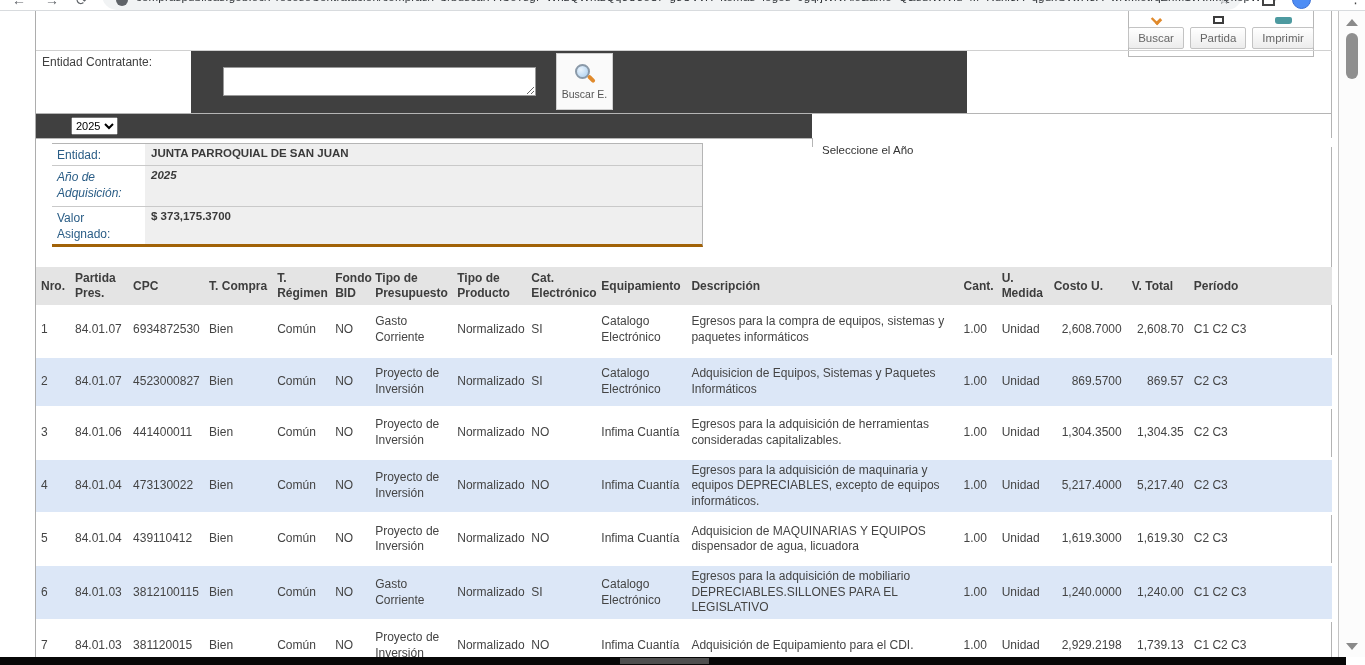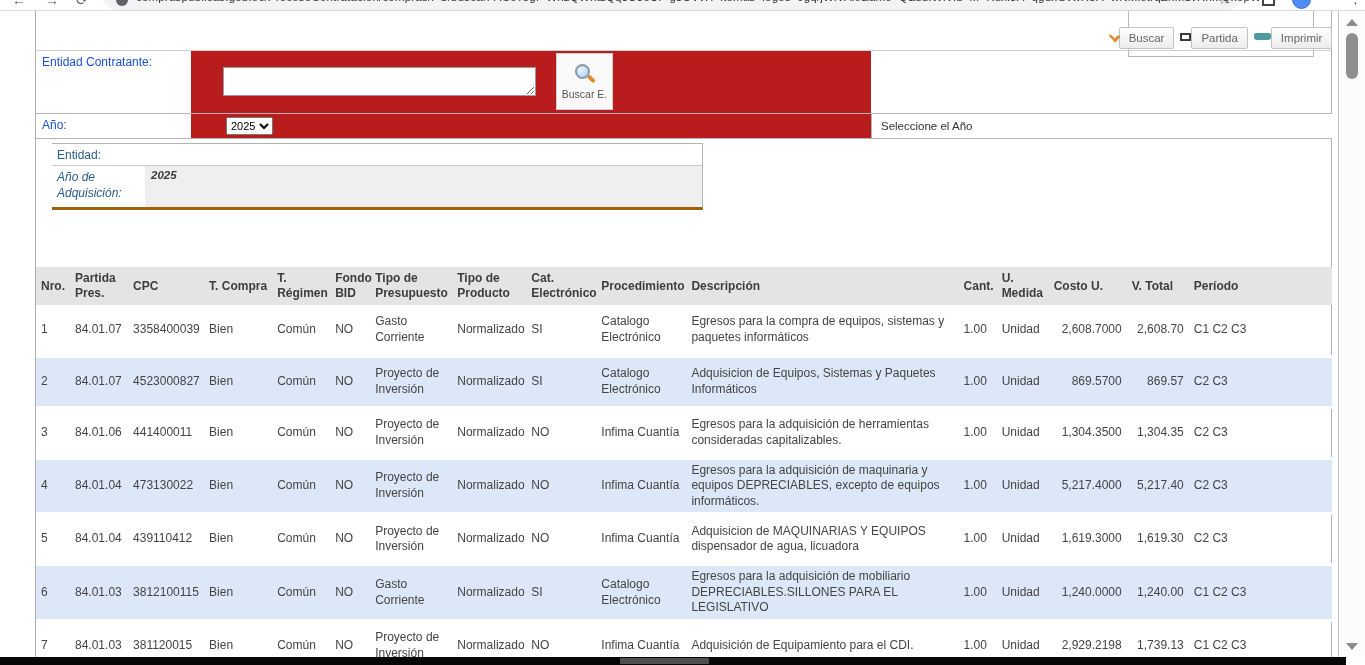--- a/index.html
+++ b/index.html
@@ -26,37 +26,37 @@
   
   .frame { position:absolute; left:35px; top:11px; width:1303px; height:646px;
            border-left:1px solid #adadad; overflow:hidden; background:#fff; }
   .right-vline { position:absolute; left:1295px; top:0; height:646px; width:0;
            border-left:1px solid #b3b3b3; }
 
   
   .toolbar { position:absolute; left:1092px; top:-14px; width:186px; height:60px;
              border:1px solid #b7b7b7; background:#fff; display:flex; align-items:flex-end;
              justify-content:center; gap:6px; padding-bottom:7px; }
-  .tbtn-wrap { display:flex; flex-direction:row; align-items:center; }
+  .tbtn-wrap { display:flex; flex-direction:column; align-items:center; }
   .tbtn-wrap .frag { margin-bottom:3px; }
   .frag-buscar { width:9px; height:9px; border-right:3px solid #e08a2c; border-bottom:3px solid #e08a2c;
                  transform:rotate(45deg) scaleY(.8); }
   .frag-limpiar { width:11px; height:8px; border:2px solid #3c3c3c; background:#fff; }
   .frag-imprimir { width:17px; height:7px; background:#4d9aa0; border-radius:2px 2px 3px 3px; }
   .tbtn { font-family:"Liberation Sans",sans-serif; font-size:11.5px; color:#666;
           background:linear-gradient(#ffffff,#ececec); border:1px solid #c3c3c3; border-radius:2px;
           padding:3px 9px; height:22px; cursor:pointer; }
 
   
   .form-area { position:absolute; left:0; top:39px; width:1296px; border-top:1px solid #d0d0d0; }
   .f-row { display:flex; border-bottom:1px solid #b5b5b5; }
   .f-row-1 { height:63px; }
   .f-row-2 { height:25px; }
-  .f-label { width:155px; background:#fff; padding:4px 6px; font-size:12px; color:#1d4ed8; }
-  .f-mid { width:680px; background:#b91c1c; position:relative;text-decoration:underline; }
+  .f-label { width:155px; background:#fff; padding:4px 6px; font-size:12px; color:#404040; }
+  .f-mid { width:776px; background:#404040; position:relative;text-decoration:underline; }
   .f-help { flex:1; background:#fff; border-left:1px solid #b5b5b5; padding:5px 9px;
             font-size:11.5px; color:#333; line-height:1.5; }
   .entidad-textarea { position:absolute; left:32px; top:16px; width:313px; height:29px;
             border:1px solid #9a9a9a; background:#fff; resize:both; font-size:11px; }
   .buscar-e { position:absolute; left:365px; top:2px; width:57px; height:57px;
             background:#fafafa; border:1px solid #cfcfcf; display:flex; flex-direction:column;
             align-items:center; justify-content:center; gap:2px; cursor:pointer; }
   .mag { position:relative; width:22px; height:22px; }
   .mag .lens { position:absolute; left:1px; top:0; width:15px; height:15px; border-radius:50%;
             border:2.5px solid #8a99a8; background:radial-gradient(circle at 35% 35%, #eaf4fd, #a9cdee); }
@@ -155,66 +155,70 @@
           <div class="buscar-e">
             <span class="mag">
               <span class="lens"></span>
                 <span class="handle"></span>
             </span>
             <span class="be-label">Buscar E.</span>
           </div>
         </div>
       </div>
       <div class="f-row f-row-2">
-        <div class="f-label">Año:</div>
         <div class="f-mid">
           <select class="anio-select">
             <option>2025</option>
           </select>
         </div>
-        <div class="f-help" style="padding-top:4px;">Seleccione el Año</div>
+        <div class="f-help" style="padding-top:4px;margin-top:24px;">Seleccione el Año</div>
       </div>
     </div>
 
     <div class="entity-box">
         <div class="e-row e0">
           <div class="e-label">Entidad:</div>
+          <div class="e-value">JUNTA PARROQUIAL DE SAN JUAN</div>
         </div>
         <div class="e-row e1">
           <div class="e-label">Año de Adquisición:</div>
           <div class="e-value">2025</div>
+        </div>
+        <div class="e-row e2">
+          <div class="e-label">Valor Asignado:</div>
+          <div class="e-value">$ 373,175.3700</div>
         </div>
       </div>
 
     <table class="pac">
       <thead>
         <tr>
             <th class="h-nro">Nro.</th>
             <th class="h-partida">Partida Pres.</th>
             <th class="h-cpc">CPC</th>
             <th class="h-tcompra">T. Compra</th>
             <th class="h-tregimen">T. Régimen</th>
             <th class="h-fondo">Fondo BID</th>
             <th class="h-tpresupuesto">Tipo de Presupuesto</th>
             <th class="h-tproducto">Tipo de Producto</th>
             <th class="h-catelectronico">Cat. Electrónico</th>
-            <th class="h-procedimiento">Procedimiento</th>
+            <th class="h-procedimiento">Equipamiento</th>
             <th class="h-descripcion">Descripción</th>
             <th class="h-cant">Cant.</th>
             <th class="h-umedida">U. Medida</th>
             <th class="h-costou">Costo U.</th>
             <th class="h-vtotal">V. Total</th>
             <th class="h-periodo">Período</th>
           </tr>
       </thead>
       <tbody>
           <tr>
             <td class="c-nro">1</td>
             <td class="c-partida">84.01.07</td>
-            <td class="c-cpc">3358400039</td>
+            <td class="c-cpc">6934872530</td>
             <td class="c-tcompra">Bien</td>
             <td class="c-tregimen">Común</td>
             <td class="c-fondo">NO</td>
             <td class="c-tpresupuesto">Gasto Corriente</td>
             <td class="c-tproducto">Normalizado</td>
             <td class="c-catelectronico">SI</td>
             <td class="c-procedimiento">Catalogo Electrónico</td>
             <td class="c-descripcion">Egresos para la compra de equipos, sistemas y paquetes informáticos</td>
             <td class="c-cant">1.00</td>
             <td class="c-umedida">Unidad</td>

